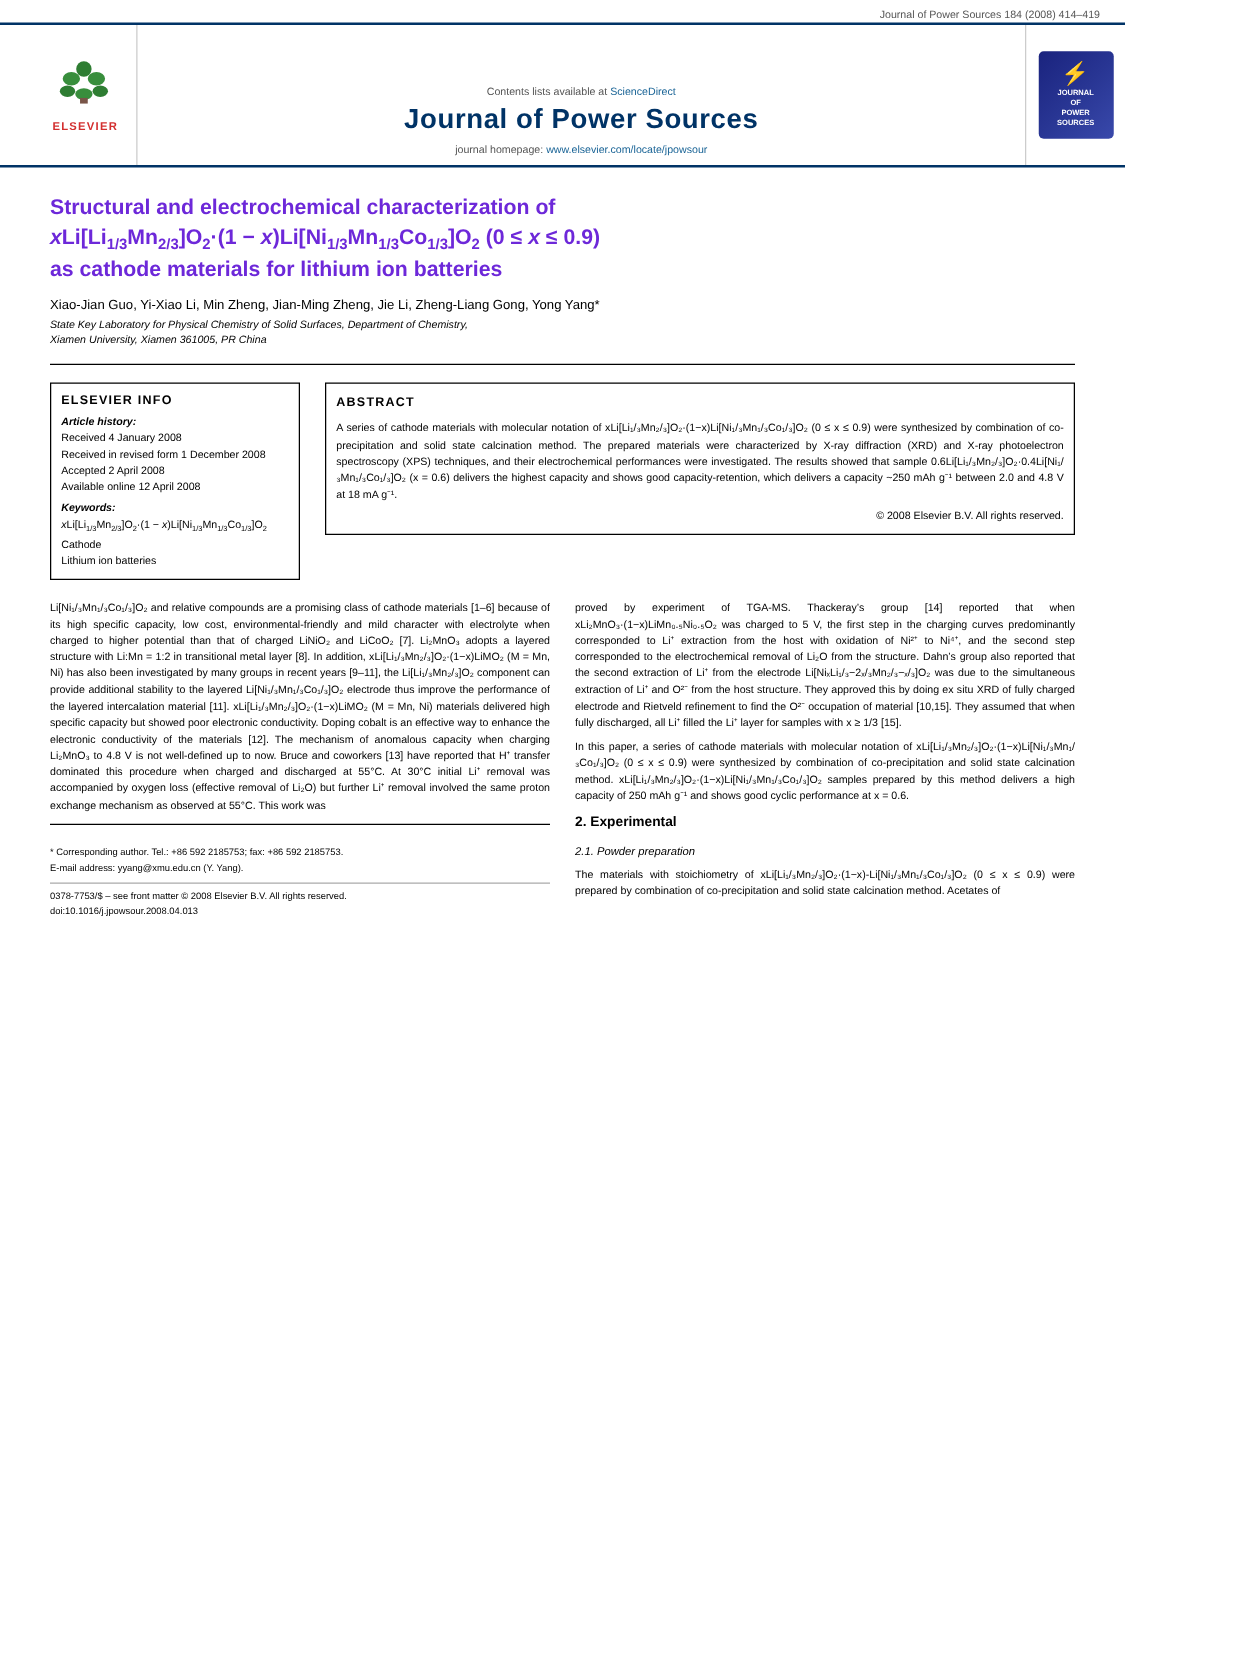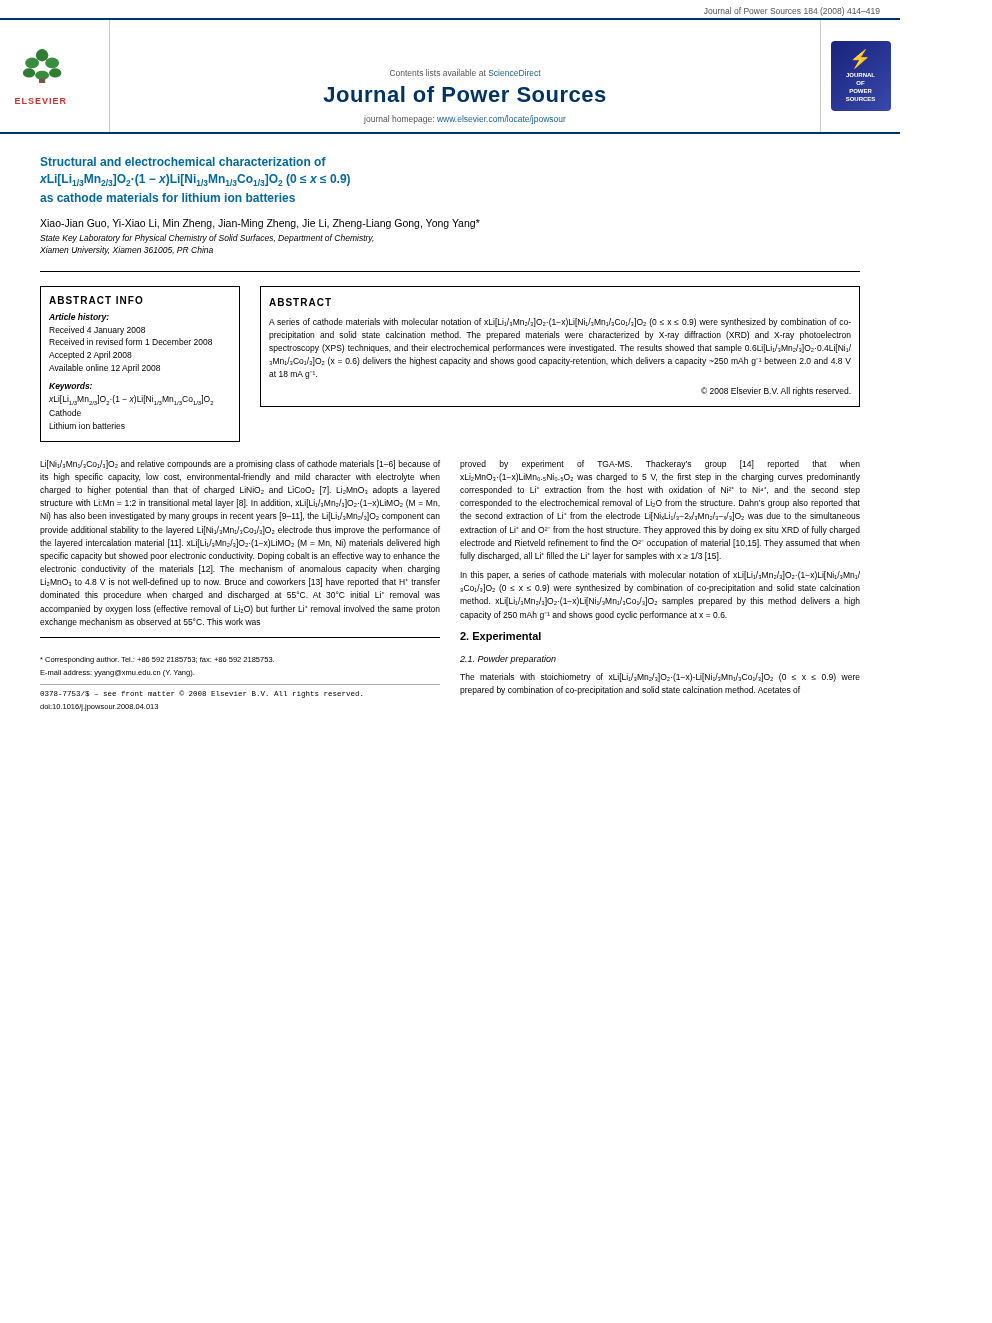--- a/index.html
+++ b/index.html
@@ -47,21 +47,21 @@
       justify-content: center;
       border-right: 1px solid #ccc;
       padding: 8px;
     }
     .elsevier-logo {
       width: 80px;
       height: 60px;
       background: #fff;
       display: flex;
       flex-direction: column;
-      align-items: flex-start;
+      align-items: flex-end;
       justify-content: flex-end;
       gap: 13px;
     }
     .elsevier-text {
       font-family: Arial, sans-serif;
       font-size: 9px;
       font-weight: bold;
       color: #d32f2f;
       letter-spacing: 1px;
     }
@@ -135,24 +135,24 @@
       padding: 20px 40px 20px 40px;
     }
 
     
     .article-title-section {
       margin-bottom: 14px;
       border-bottom: 1px solid #000;
       padding-bottom: 14px;
     }
     .article-title {
-      font-size: 12px;
-      font-weight: bold;
-      font-family: Arial, sans-serif;
-      color: #0369a1;
+      font-size: 17px;
+      font-weight: bold;
+      font-family: Arial, sans-serif;
+      color: #6d28d9;
       line-height: 1.4;
       margin-bottom: 10px;
     }
 
     
     .authors-line {
       font-size: 10.5px;
       font-family: Arial, sans-serif;
       color: #000;
       margin-bottom: 4px;
@@ -275,21 +275,21 @@
     .footer-line {
       margin-bottom: 2px;
       line-height: 1.5;
     }
     .bottom-bar {
       display: flex;
       justify-content: space-between;
       align-items: center;
       margin-top: 6px;
       font-size: 7.5px;
-      font-family: Liberation Mono, monospace;
+      font-family: Liberation Sans, sans-serif;
       border-top: 1px solid #aaa;
       padding-top: 4px;
     }
     sub { font-size: 0.7em; vertical-align: sub; }
   </style>
 </head>
 <body>
 
 <div class="page">
 
@@ -347,21 +347,21 @@
       </div>
       <div class="authors-line">Xiao-Jian Guo, Yi-Xiao Li, Min Zheng, Jian-Ming Zheng, Jie Li, Zheng-Liang Gong, Yong Yang*</div>
       <div class="affiliation">State Key Laboratory for Physical Chemistry of Solid Surfaces, Department of Chemistry,</div>
       <div class="affiliation">Xiamen University, Xiamen 361005, PR China</div>
     </div>
 
     <div class="two-col">
 
       <div class="col-left">
         <div class="article-info">
-          <div class="article-info-title">ABSTRACT INFO</div>
+          <div class="article-info-title">ELSEVIER INFO</div>
           <div class="info-section-title">Article history:</div>
           <div class="info-row">Received 4 January 2008</div>
           <div class="info-row">Received in revised form 1 December 2008</div>
           <div class="info-row">Accepted 2 April 2008</div>
           <div class="info-row">Available online 12 April 2008</div>
           <div class="keywords-section">
             <div class="info-section-title">Keywords:</div>
             <div class="kw-item">
               <i>x</i>Li[Li<sub>1/3</sub>Mn<sub>2/3</sub>]O<sub>2</sub>·(1 − <i>x</i>)Li[Ni<sub>1/3</sub>Mn<sub>1/3</sub>Co<sub>1/3</sub>]O<sub>2</sub>
             </div>

